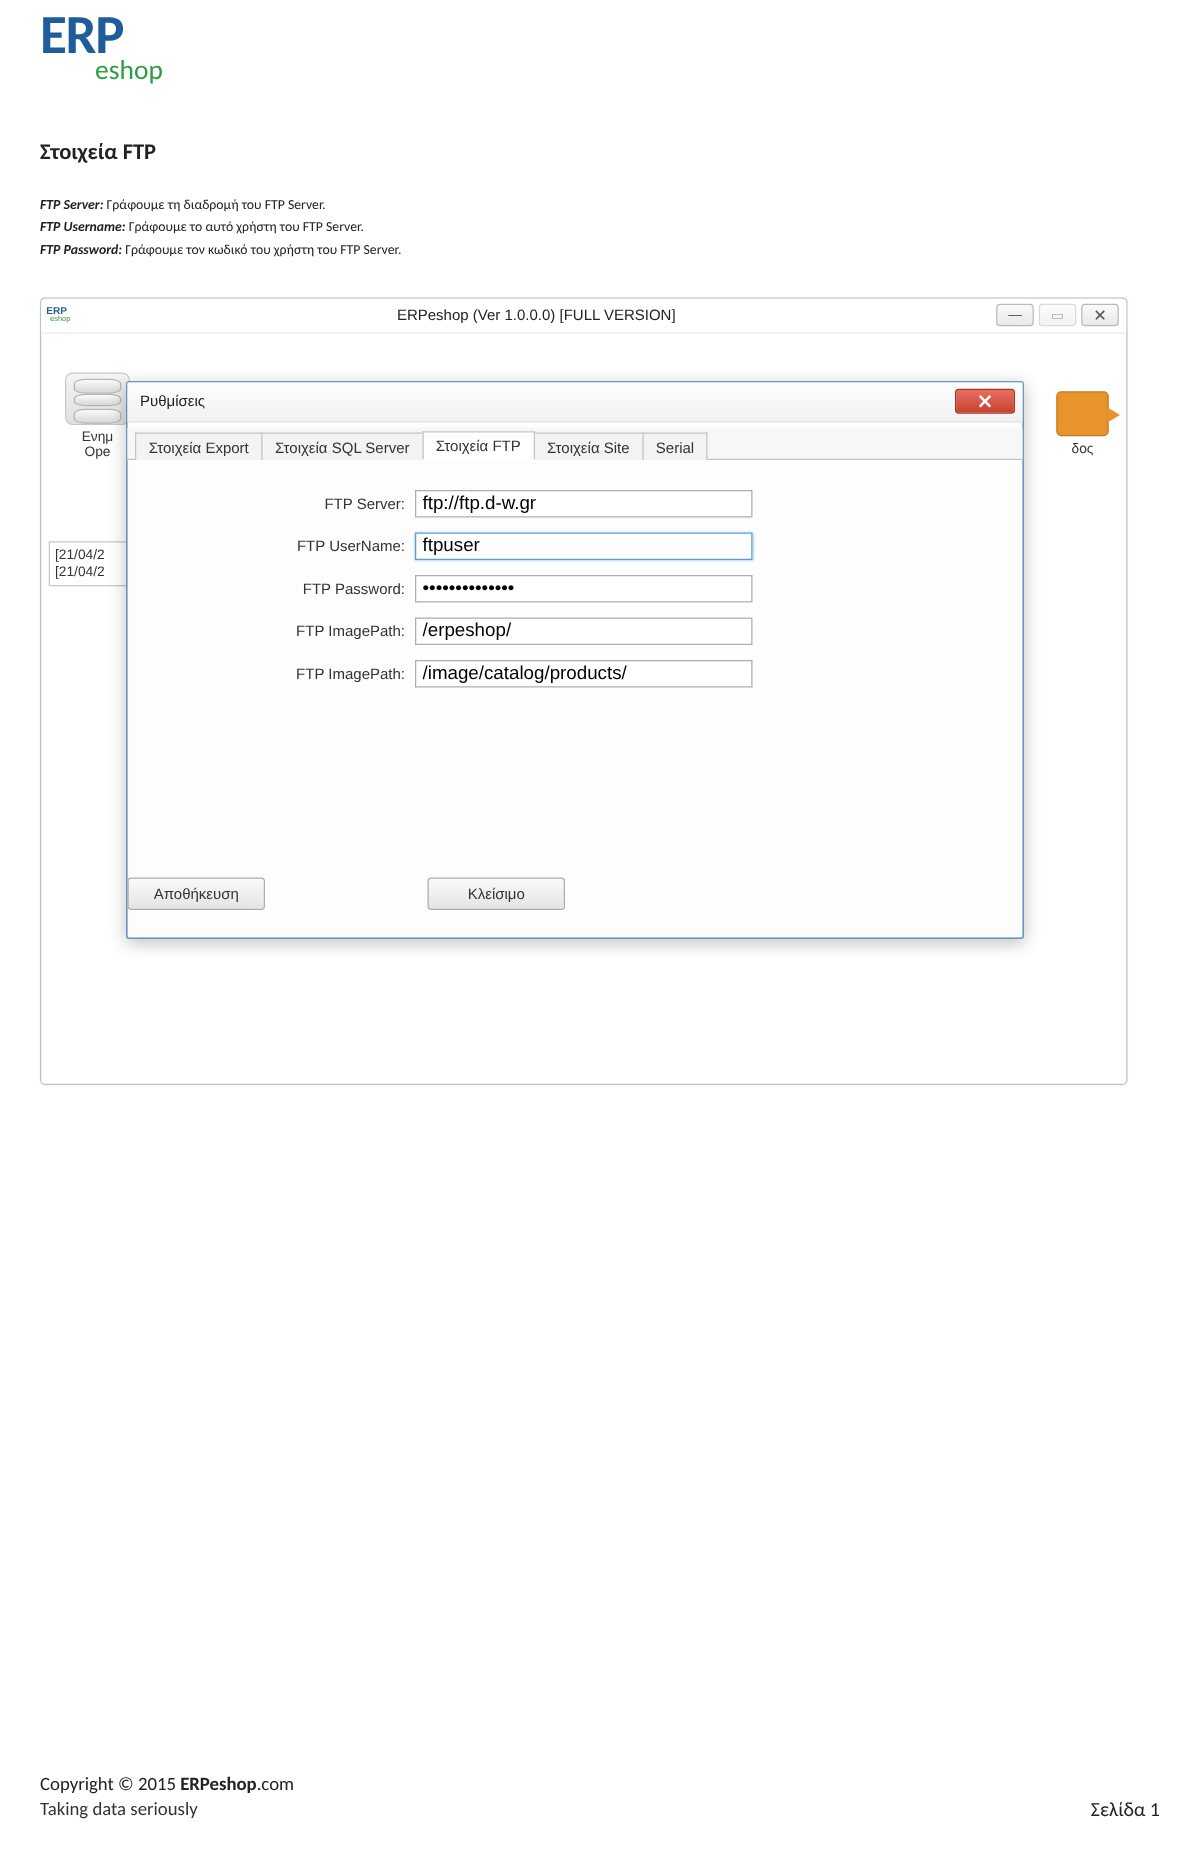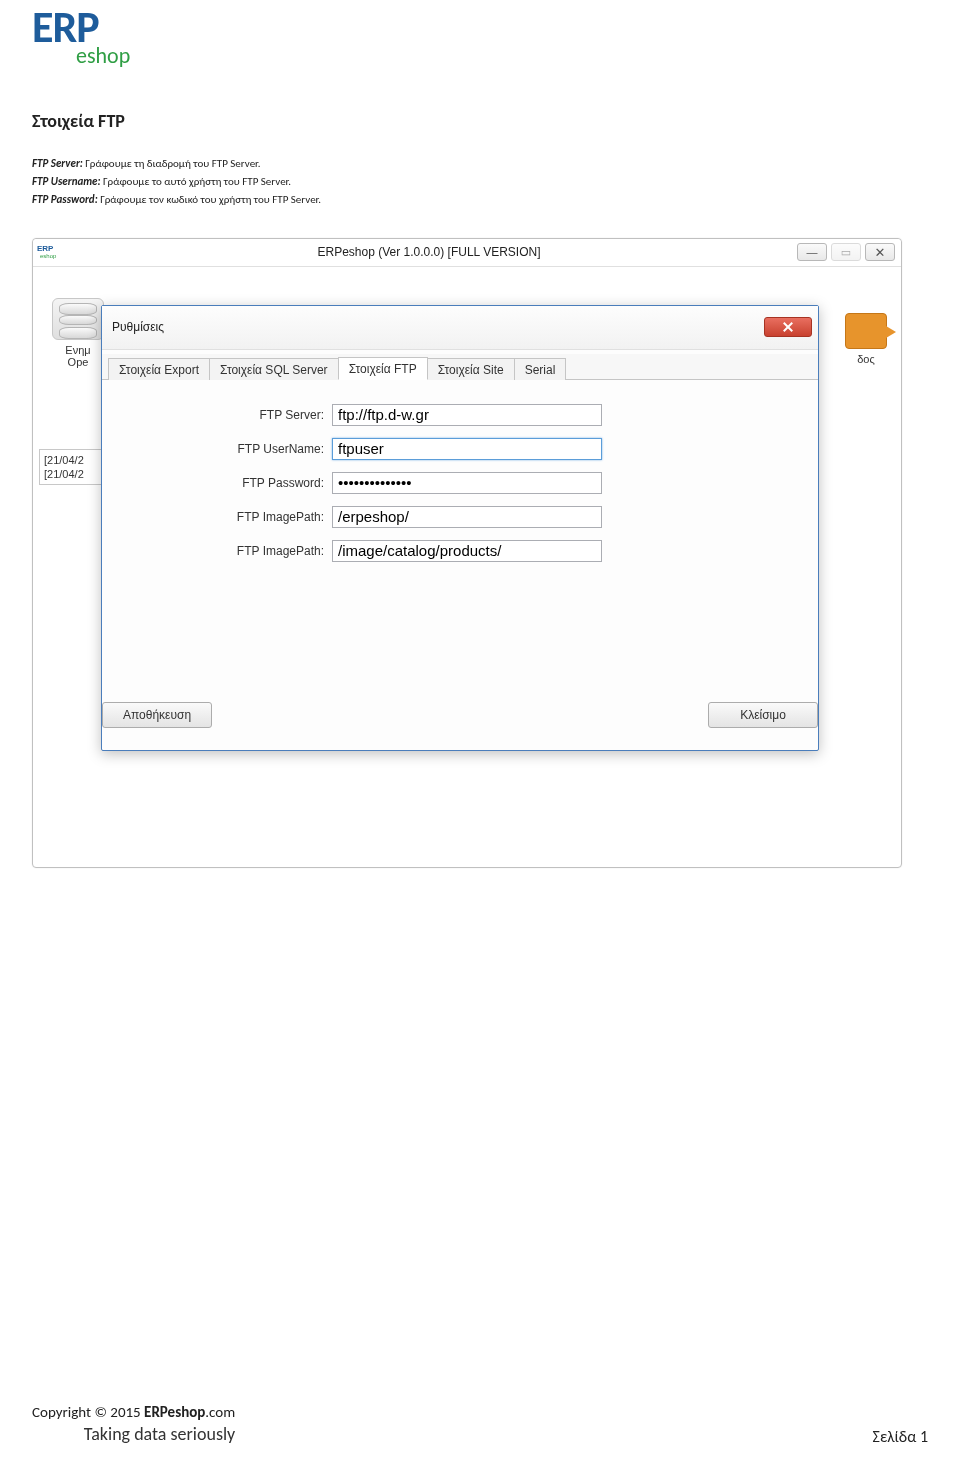--- a/index.html
+++ b/index.html
@@ -185,37 +185,36 @@
     top: 194px;
     font-size: 11px;
     color:#333;
     line-height: 1.3;
     border:1px solid #c8c8c8;
     padding: 3px 4px 0 4px;
     height: 36px;
     width: 68px;
     overflow:hidden;
     background:#fff;
-    margin-top:16px;
   }
 
   
   .dialog {
     position: absolute;
     left: 68px;
     top: 66px;
     width: 718px;
     height: 446px;
     background: #fdfdfd;
     border: 1px solid #4A7DBB;
     border-radius: 2px;
     box-shadow: 0 3px 14px rgba(0,0,0,0.25);
   }
   .dialog-titlebar {
-    height: 44px;
+    height: 32px;
     background: linear-gradient(#fdfdfd,#f2f2f2);
     border-bottom: 1px solid #e0e0e0;
     display:flex;
     align-items:center;
     padding: 0 6px 0 10px;
   }
   .dialog-title-text {
     flex:1;
     font-size: 12px;
   }
@@ -291,49 +290,48 @@
     border-color: #5B9DD9;
     box-shadow: 0 0 2px #7EB3E6;
   }
 
   .dialog-buttons {
     position:absolute;
     bottom: 22px;
     left: 0;
     width:100%;
     display:flex;
-    justify-content:space-between;
+    justify-content:flex-start;
     gap: 130px;
   }
   .dlg-btn {
     width: 110px;
     height: 26px;
     border:1px solid #acacac;
     border-radius:3px;
     background:linear-gradient(#fafafa,#e4e4e4);
     font-size:12px;
     display:flex;align-items:center;justify-content:center;
     color:#333;
   }
 
   
   .footer {
     position:absolute;
     left: 32px;
-    bottom: 36px;
+    bottom: 24px;
     width: 896px;
     display:flex;
     justify-content:space-between;
     align-items:flex-end;
     font-size: 15px;
-    text-align: right;
   }
   .footer .left-col { line-height: 1.3; }
   .footer .brand { font-weight:700; }
-  .footer .tagline { font-size: 18px; color:#333; }
+  .footer .tagline { font-size: 15px; color:#333; }
   .footer .page { font-size: 16px; }
 </style>
 </head>
 <body>
 
 <div class="logo">
   <div class="erp">ERP</div>
   <div class="eshop">eshop</div>
 </div>
 

